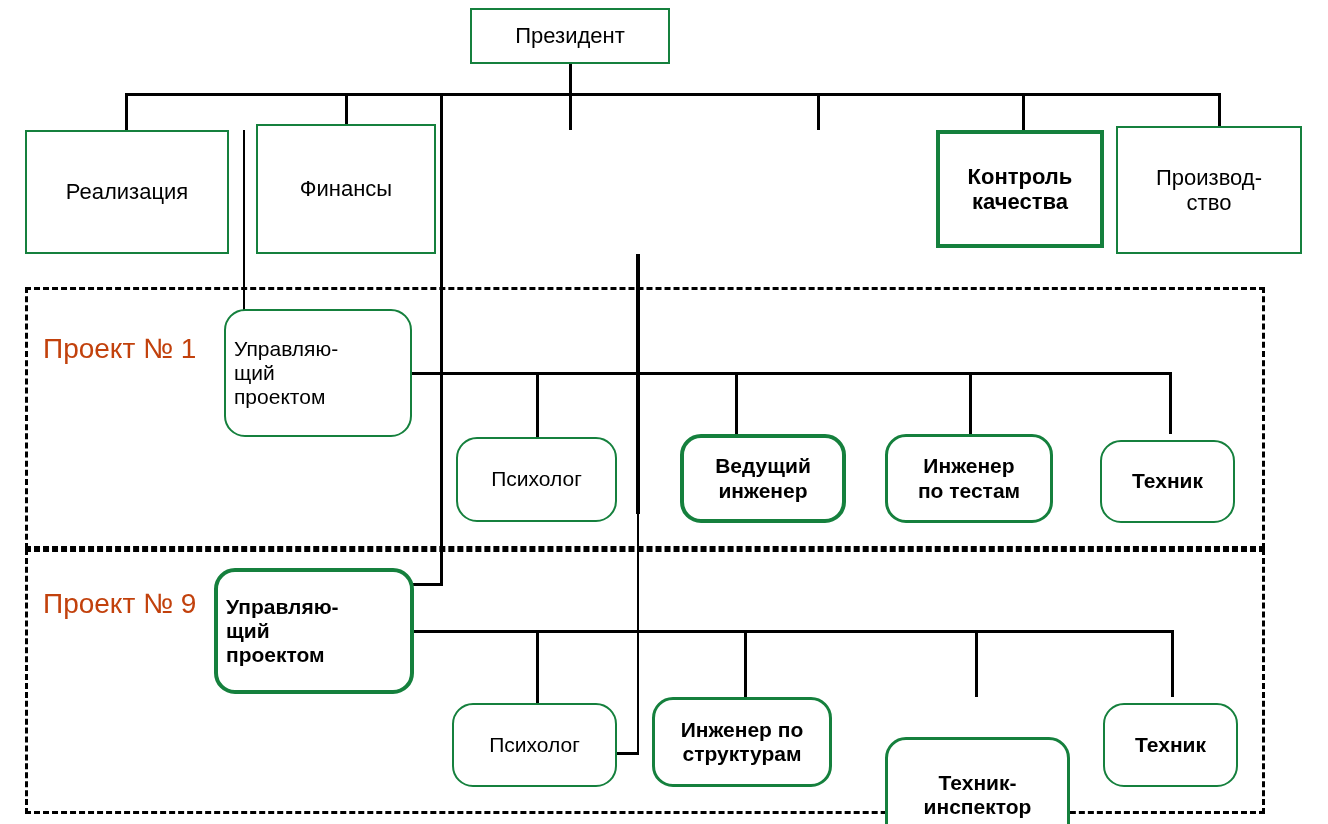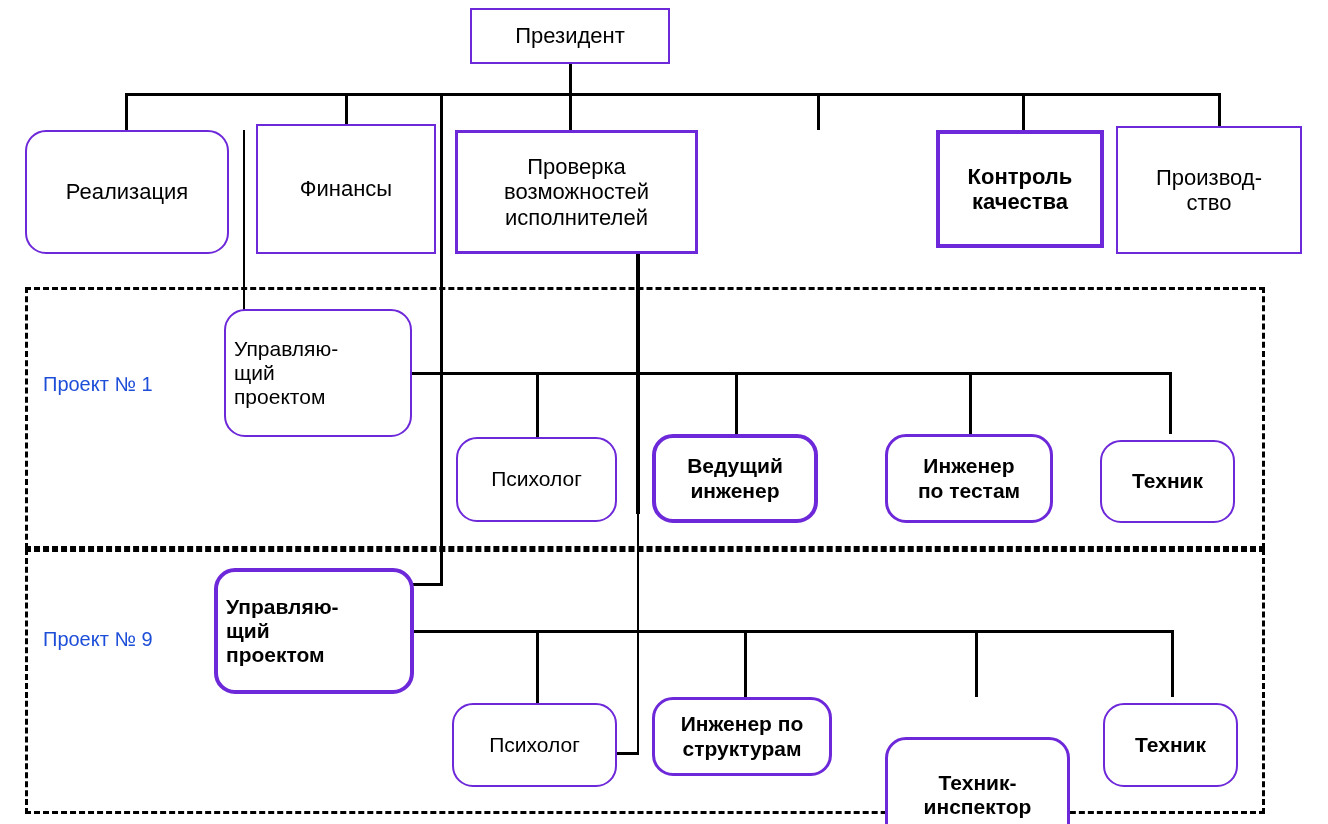--- a/index.html
+++ b/index.html
@@ -12,21 +12,21 @@
   }
   #diagram {
     position: relative;
     width: 1328px;
     height: 824px;
     background: #ffffff;
     overflow: hidden;
   }
   .box {
     position: absolute;
-    border: 2px solid #6d28d9;
+    border: 2px solid #15803d;
     background: #ffffff;
     box-sizing: border-box;
     display: flex;
     align-items: center;
     justify-content: center;
     text-align: center;
     line-height: 1.15;
     color: #000000;
     z-index: 5;
   }
@@ -53,25 +53,24 @@
 
   .dashed-region {
     position: absolute;
     border: 3px dashed #000000;
     box-sizing: border-box;
     background: transparent;
     z-index: 1;
   }
   .region-label {
     position: absolute;
-    font-size: 20px;
-    color: #1d4ed8;
+    font-size: 28px;
+    color: #c2410c;
     z-index: 6;
     white-space: pre;
-    margin-top: 40px;
   }
 </style>
 </head>
 <body>
 
 <div id="diagram">
 
   <div class="box b-thin f21" style="left:470px; top:8px; width:200px; height:56px;">
     <span>Президент</span>
   </div>
@@ -79,33 +78,28 @@
   <div class="line v" style="left:569px; top:64px; width:3px; height:30px;"></div>
   <div class="line h" style="left:125px; top:93px; width:1095px; height:3px;"></div>
 
   <div class="line v" style="left:125px; top:93px; height:37px;"></div>
   <div class="line v" style="left:345px; top:93px; height:37px;"></div>
   <div class="line v" style="left:569px; top:93px; height:37px;"></div>
   <div class="line v" style="left:817px; top:93px; height:37px;"></div>
   <div class="line v" style="left:1022px; top:93px; height:37px;"></div>
   <div class="line v" style="left:1218px; top:93px; height:37px;"></div>
 
-  <div class="box b-thin f21" style="left:25px; top:130px; width:204px; height:124px;border-radius:21px;">
+  <div class="box b-thin f21" style="left:25px; top:130px; width:204px; height:124px;">
     <span>Реализация</span>
   </div>
 
   <div class="box b-thin f21" style="left:256px; top:124px; width:180px; height:130px;">
     <span>Финансы</span>
   </div>
 
-  <div class="box b-med f21" style="left:455px; top:130px; width:243px; height:124px;">
-    <span>Проверка
-возможностей
-исполнителей</span>
-  </div>
 
 
   <div class="box b-bold f21" style="left:936px; top:130px; width:168px; height:118px;">
     <span>Контроль
 качества</span>
   </div>
 
   <div class="box b-thin f21" style="left:1116px; top:126px; width:186px; height:128px;">
     <span>Производ-
 ство</span>
@@ -131,21 +125,21 @@
 
   <div class="line h" style="left:412px; top:372px; width:760px;"></div>
   <div class="line v" style="left:536px; top:372px; height:68px;"></div>
   <div class="line v" style="left:735px; top:372px; height:62px;"></div>
   <div class="line v" style="left:969px; top:372px; height:62px;"></div>
   <div class="line v" style="left:1169px; top:372px; height:62px;"></div>
 
   <div class="box b-thin f20" style="left:456px; top:437px; width:161px; height:85px;">
     <span>Психолог</span>
   </div>
-  <div class="box b-bold f20 bold" style="left:652px; top:434px; width:166px; height:89px;">
+  <div class="box b-bold f20 bold" style="left:680px; top:434px; width:166px; height:89px;">
     <span>Ведущий
 инженер</span>
   </div>
   <div class="box b-med f20 bold" style="left:885px; top:434px; width:168px; height:89px;">
     <span>Инженер
 по тестам</span>
   </div>
   <div class="box b-thin f20 bold" style="left:1100px; top:440px; width:135px; height:83px;">
     <span>Техник</span>
   </div>
@@ -161,21 +155,21 @@
 
   <div class="line h" style="left:414px; top:630px; width:760px;"></div>
   <div class="line v" style="left:536px; top:630px; height:73px;"></div>
   <div class="line v" style="left:744px; top:630px; height:67px;"></div>
   <div class="line v" style="left:975px; top:630px; height:67px;"></div>
   <div class="line v" style="left:1171px; top:630px; height:67px;"></div>
 
   <div class="box b-thin f20" style="left:452px; top:703px; width:165px; height:84px;">
     <span>Психолог</span>
   </div>
-  <div class="box b-med f20 bold" style="left:652px; top:697px; width:180px; height:79px;">
+  <div class="box b-med f20 bold" style="left:652px; top:697px; width:180px; height:90px;">
     <span>Инженер по
 структурам</span>
   </div>
   <div class="box b-med f20 bold" style="left:885px; top:737px; width:185px; height:116px;">
     <span>Техник-
 инспектор</span>
   </div>
   <div class="box b-thin f20 bold" style="left:1103px; top:703px; width:135px; height:84px;">
     <span>Техник</span>
   </div>

